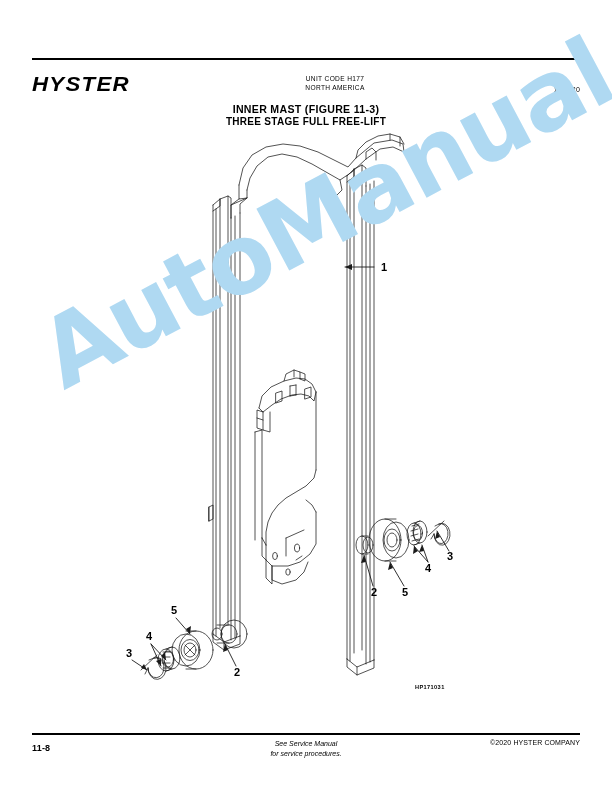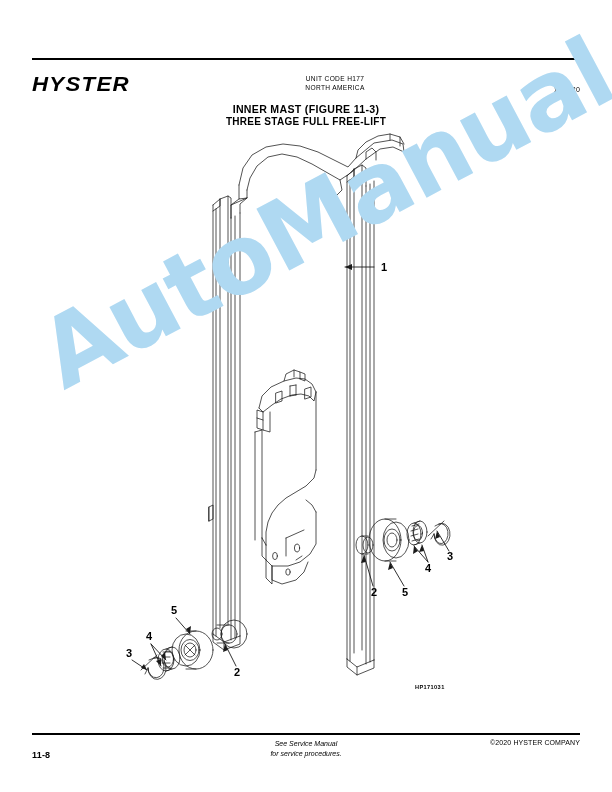--- a/index.html
+++ b/index.html
@@ -142,21 +142,21 @@
   .footer {
     position: absolute;
     left: 32px;
     top: 737px;
     width: 548px;
     height: 30px;
   }
   .page-num {
     position: absolute;
     left: 0px;
-    top: 13px;
+    top: 6px;
     font-size: 9px;
     font-weight: bold;
     letter-spacing: 0.2px;
   }
   .footer-center {
     position: absolute;
     left: 174px;
     top: 2px;
     width: 200px;
     text-align: center;

